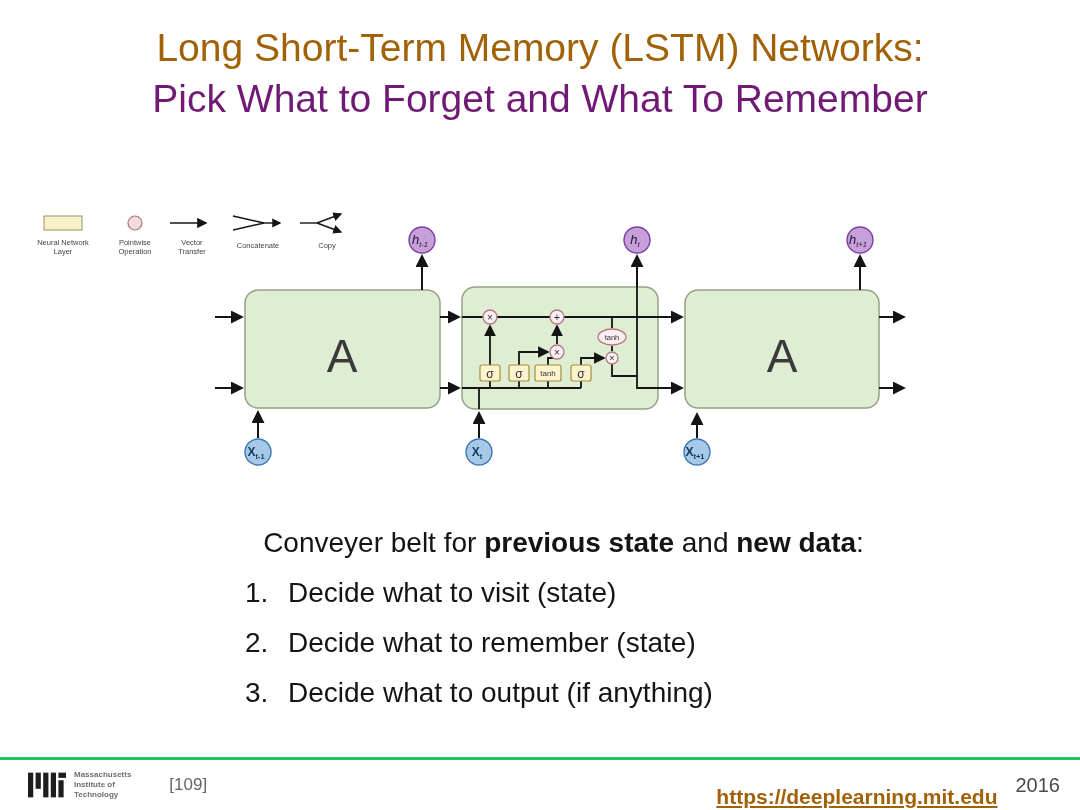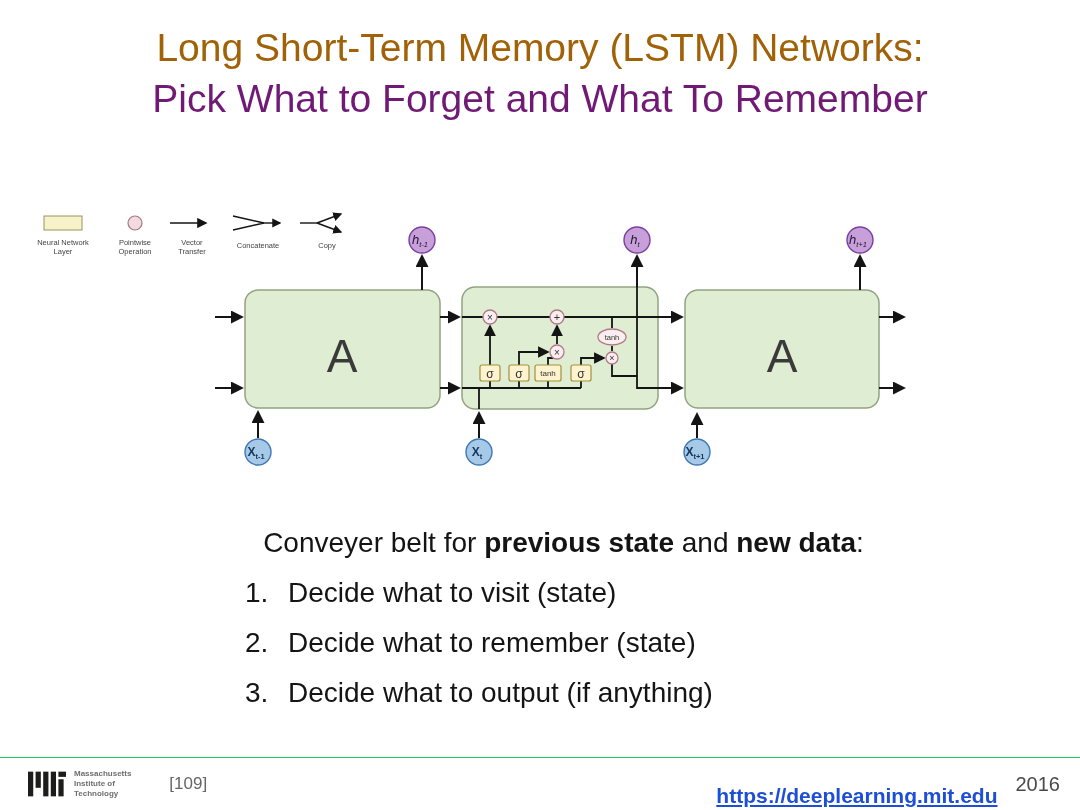--- a/index.html
+++ b/index.html
@@ -8,30 +8,30 @@
   .title{position:absolute;top:22px;left:0;width:1080px;text-align:center;line-height:1.32;}
   .title .l1{font-size:39px;color:#a16207;}
   .title .l2{font-size:39px;color:#701a75;}
   .diagram{position:absolute;left:0;top:195px;}
   svg text{font-family:"Liberation Sans",sans-serif;}
   .body-text{position:absolute;left:233px;top:527px;width:660px;color:#141414;}
   .lead{font-size:28px;margin:0 0 18px 1px;text-align:center;}
   .list{display:flex;flex-direction:column;gap:18px;padding-left:12px;}
   .row{display:flex;font-size:28px;}
   .row .num{width:43px;flex:0 0 43px;}
-  .footer{position:absolute;left:0;bottom:0;width:1080px;height:53px;border-top:1px solid #22c55e;
+  .footer{position:absolute;left:0;bottom:0;width:1080px;height:53px;border-top:3px solid #22c55e;
           display:flex;align-items:center;box-sizing:border-box;padding:0 20px 0 28px;background:#fff;}
   .mit-wordmark{display:flex;align-items:center;gap:8px;}
   .mit-text{font-size:8px;font-weight:bold;color:#6e6e6e;line-height:1.25;}
   .refs{margin-left:48px;font-size:10.5px;line-height:1.4;}
   .refs .r1{color:#9a9a9a;}
   .refs a{color:#2a9aa0;text-decoration:underline;cursor:pointer;}
   .pageno{margin-left:38px;font-size:17px;color:#666;}
   .spacer{flex:1;}
-  .site-link{font-size:21px;font-weight:bold;color:#1d4ed8;text-decoration:underline;cursor:pointer;margin-top:24px;}
+  .site-link{font-size:21px;font-weight:bold;color:#a16207;text-decoration:underline;cursor:pointer;margin-top:24px;}
   .year{margin-left:18px;font-size:20px;color:#4a4a4a;}
 </style>
 </head>
 <body>
 
 <div class="slide">
 
   <div class="title">
     <div class="l1">Long Short-Term Memory (LSTM) Networks:</div>
     <div class="l2">Pick What to Forget and What To Remember</div>

